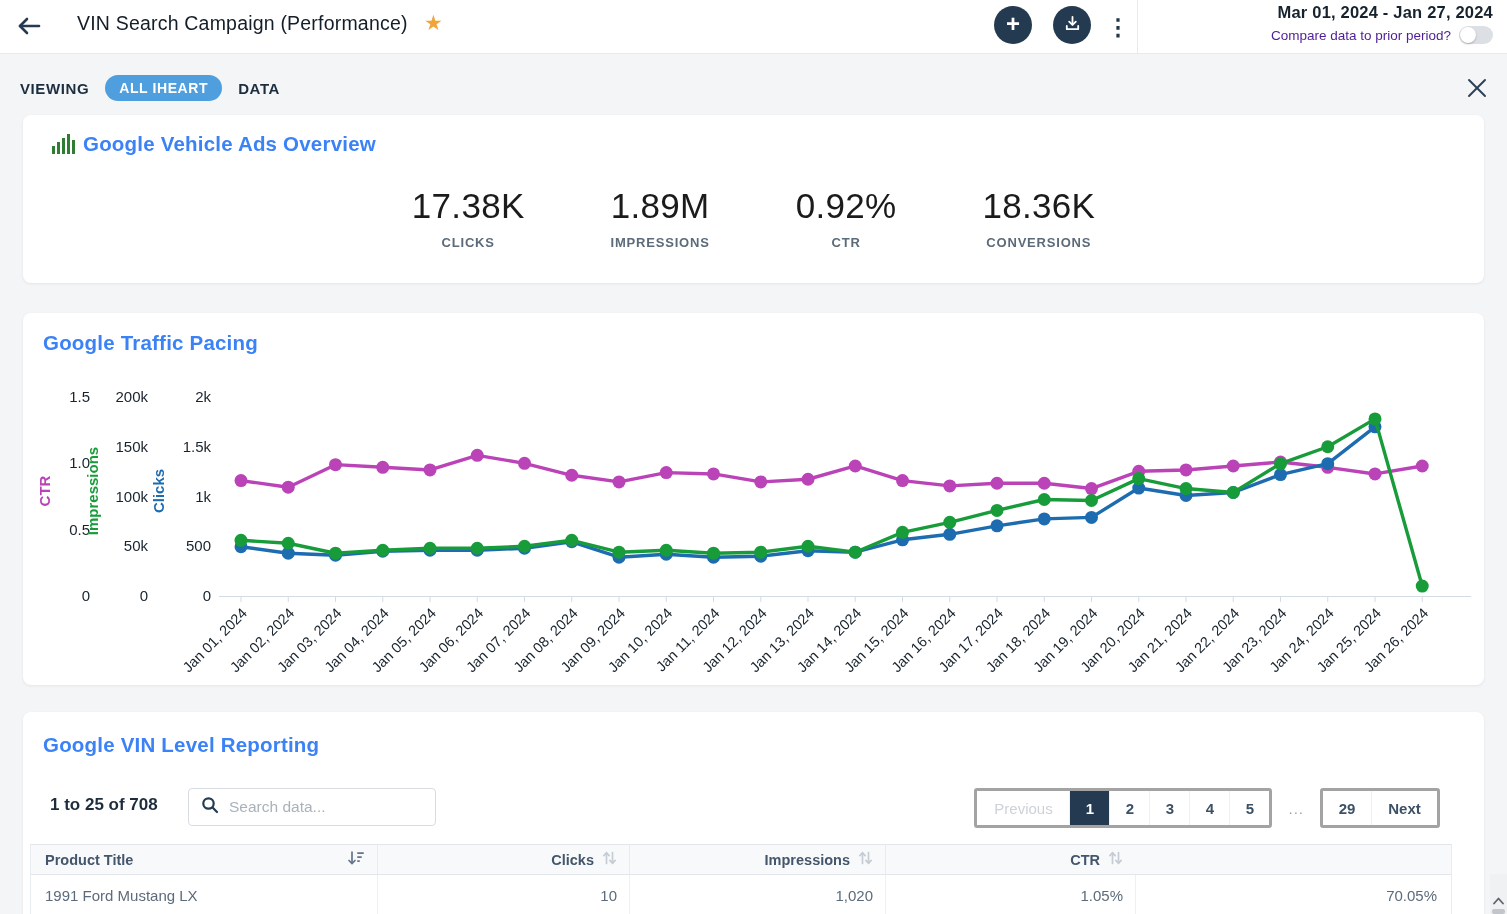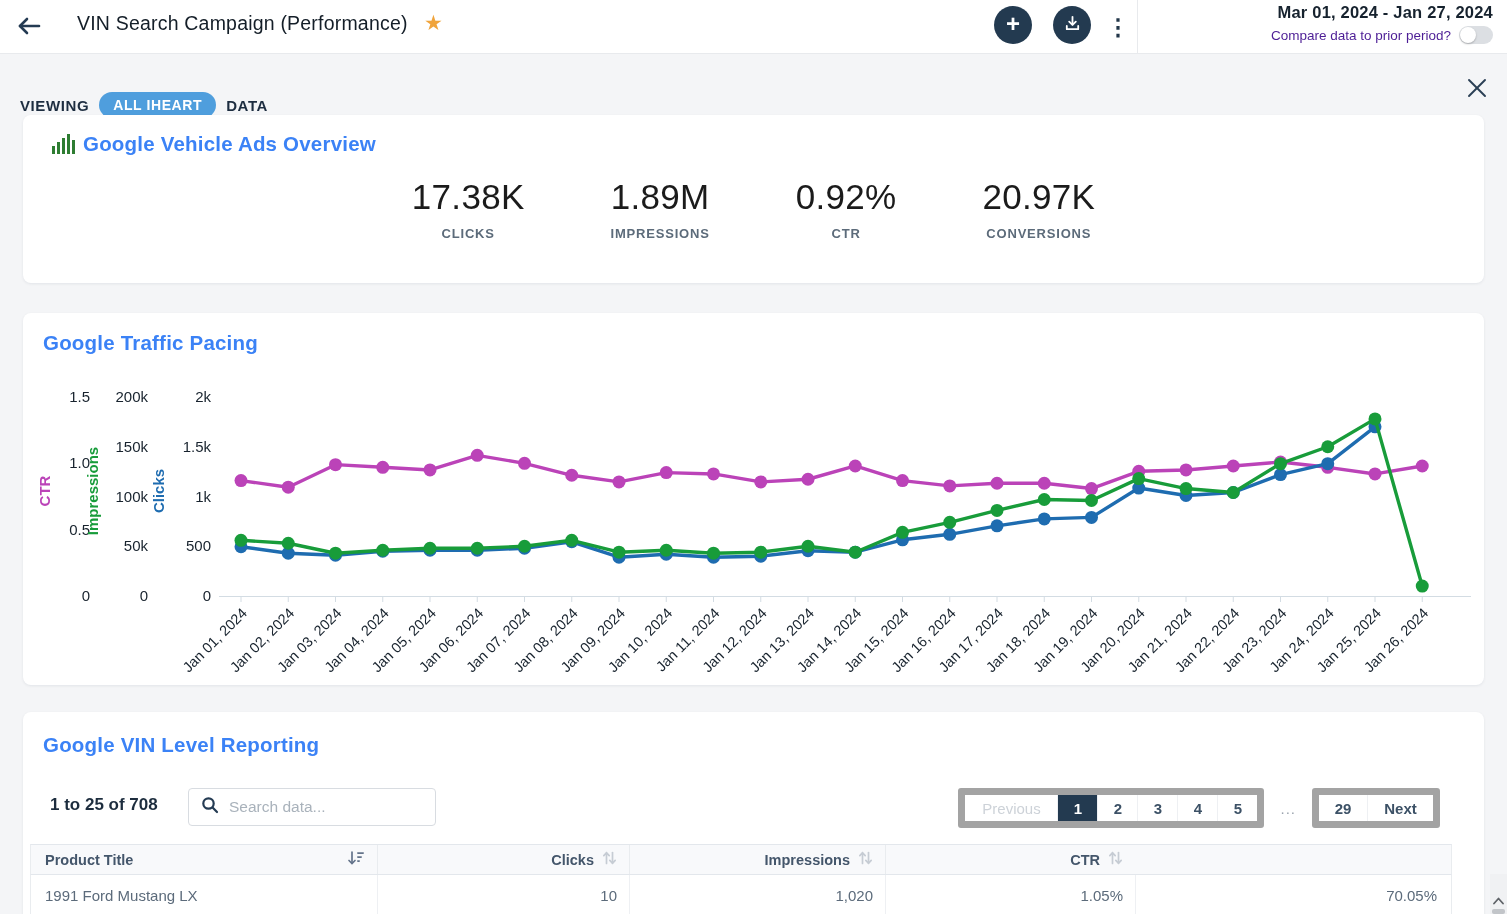--- a/index.html
+++ b/index.html
@@ -17,55 +17,55 @@
   .kebab { position:absolute; left:1106px; top:7px; width:24px; height:40px; background:none; border:none; color:#223649; font-size:23px; font-weight:700; cursor:pointer; line-height:40px; }
   .tb-divider { position:absolute; left:1137px; top:0; width:1px; height:54px; background:#e8eaed; }
   .date-block { position:absolute; right:14px; top:3px; text-align:right; }
   .date-range { font-size:16.5px; font-weight:700; color:#16222e; letter-spacing:.2px; }
   .compare-row { margin-top:4px; display:flex; align-items:center; justify-content:flex-end; gap:8px; }
   .compare-label { font-size:13.5px; color:#4c1d95; }
   .toggle { width:34px; height:18px; border-radius:9px; background:#dcdfe3; position:relative; cursor:pointer; display:inline-block; }
   .toggle .knob { position:absolute; left:1px; top:1px; width:16px; height:16px; border-radius:50%; background:#fff; box-shadow:0 1px 2px rgba(0,0,0,.25); }
 
   
-  .viewing-row { position:absolute; left:20px; top:91px; height:28px; display:flex; align-items:center; gap:10px; }
+  .viewing-row { position:absolute; left:20px; top:74px; height:28px; display:flex; align-items:center; gap:16px; }
   .viewing-text { font-size:15px; font-weight:700; color:#1d2d40; letter-spacing:.6px; }
   .viewing-pill { background:#4f9edd; color:#fff; font-size:14px; font-weight:700; letter-spacing:.6px; padding:5px 14px; border-radius:14px; cursor:pointer; }
   .close-btn { position:absolute; left:1464px; top:76px; width:26px; height:26px; background:none; border:none; cursor:pointer; }
 
   
   .card { position:absolute; left:23px; width:1461px; background:#fff; border-radius:8px; box-shadow:0 1px 3px rgba(16,36,58,.08); }
   .card-title { font-size:20.5px; font-weight:700; color:#3b82f6; letter-spacing:.2px; }
 
   .overview-card { top:115px; height:168px; }
   .overview-icon { position:absolute; left:28px; top:18px; }
   .overview-card .card-title { position:absolute; left:60px; top:17px; }
   .metrics { position:absolute; left:0; top:62px; width:100%; display:flex; justify-content:center; gap:86px; }
-  .metric { text-align:center; }
+  .metric { text-align:center;margin-top:9px; }
   .metric-value { font-size:35px; font-weight:400; color:#1b1b1b; letter-spacing:.3px; }
   .metric-label { margin-top:9px; font-size:13px; font-weight:700; color:#5c6b7a; letter-spacing:.8px; }
 
   .pacing-card { top:313px; height:372px; }
   .pacing-card .card-title { position:absolute; left:20px; top:18px; }
   #pacing-chart { position:absolute; left:0; top:64px; overflow:visible; }
   #pacing-chart text { font-family:"Liberation Sans", sans-serif; }
   #pacing-chart .tick { font-size:15px; fill:#18232e; }
   #pacing-chart .axis-title { font-size:15px; font-weight:700; }
   #pacing-chart .xlab { font-size:14.5px; fill:#18232e; }
 
   
   .reporting-card { top:712px; height:260px; }
   .reporting-card .card-title { position:absolute; left:20px; top:21px; }
   .range-text { position:absolute; left:27px; top:83px; font-size:17px; font-weight:700; color:#1d2d3e; }
   .searchbox { position:absolute; left:165px; top:76px; width:248px; height:38px; border:1px solid #d8dce1; border-radius:4px; background:#fff; display:flex; align-items:center; padding:0 12px; gap:10px; }
   .searchbox input { border:none; outline:none; font-size:15.5px; color:#3c4a58; width:170px; font-family:"Liberation Sans", sans-serif; background:transparent; }
   .searchbox input::placeholder { color:#a9b2bb; }
 
   .pagination { position:absolute; right:44px; top:76px; height:40px; display:flex; align-items:stretch; }
-  .pg-group { display:flex; border:7px solid #a3a3a3; border-radius:3px; overflow:hidden; background:#fff; }
+  .pg-group { display:flex; border:3px solid #a3a3a3; border-radius:3px; overflow:hidden; background:#fff; }
   .pg-group button { border:none; background:#fff; font-family:"Liberation Sans", sans-serif; font-size:15px; font-weight:700; color:#3c5166; cursor:pointer; border-left:1px solid #eef0f3; }
   .pg-group button:first-child { border-left:none; }
   .pg-prev { width:92px; color:#cdd2d8 !important; font-weight:400 !important; }
   .pg-num { width:40px; }
   .pg-num.active { background:#233a50 !important; color:#fff !important; }
   .pg-last { width:48px; }
   .pg-next { width:66px; }
   .pg-ellipsis { align-self:center; margin:0 16px; color:#9aa3ad; font-size:15px; letter-spacing:1px; }
 
   .table { position:absolute; left:7px; top:132px; width:1422px; }
@@ -164,21 +164,21 @@
     </div>
     <div class="metric">
       <div class="metric-value">1.89M</div>
       <div class="metric-label">IMPRESSIONS</div>
     </div>
     <div class="metric">
       <div class="metric-value">0.92%</div>
       <div class="metric-label">CTR</div>
     </div>
     <div class="metric">
-      <div class="metric-value">20.97K</div>
+      <div class="metric-value">18.36K</div>
       <div class="metric-label">CONVERSIONS</div>
     </div>
   </div>
 </section>
 
 <section class="card pacing-card">
   <h2 class="card-title">Google Traffic Pacing</h2>
   <svg id="pacing-chart" width="1461" height="308" viewBox="0 0 1461 308">
       <text x="67" y="224" text-anchor="end" class="tick">0</text>
       <text x="67" y="157.66666666666669" text-anchor="end" class="tick">0.5</text>

